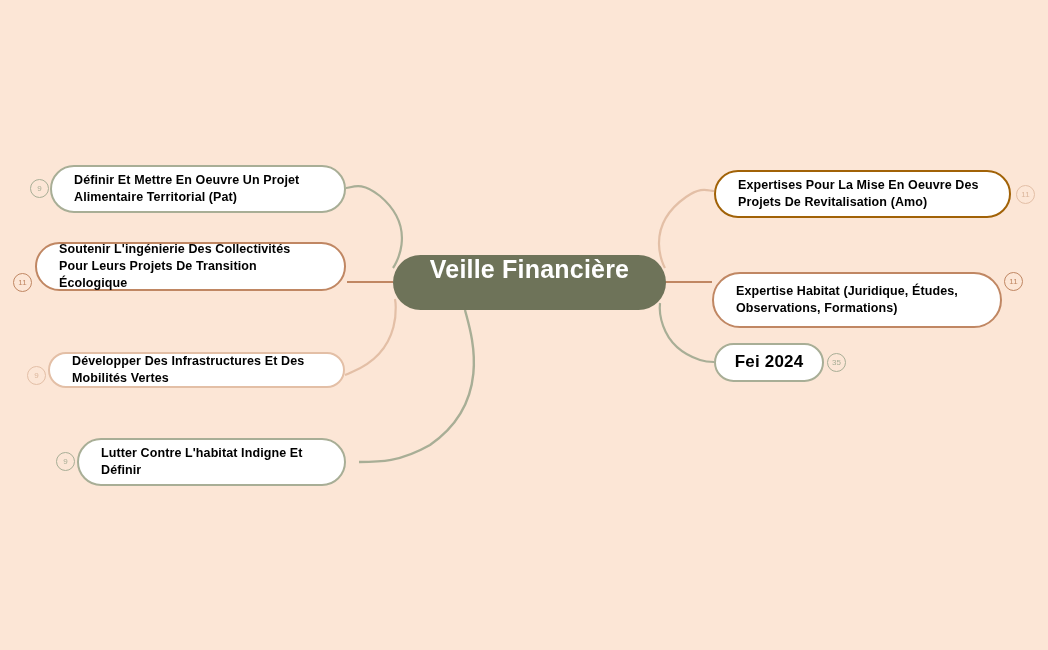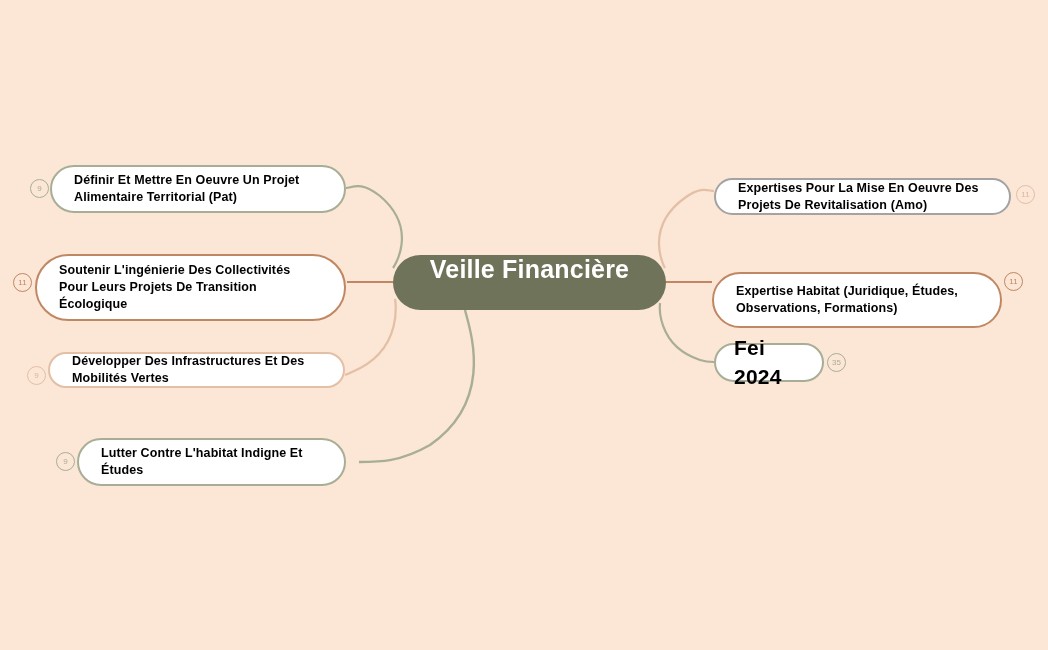--- a/index.html
+++ b/index.html
@@ -71,21 +71,21 @@
     justify-content: center;
     background: transparent;
     z-index: 7;
   }
   .badge-text {
     font-size: 8px;
     font-weight: normal;
     line-height: 1;
   }
   .big-label .node-label {
-    font-size: 21px;
+    font-size: 17px;
     letter-spacing: 0.2px;
   }
 </style>
 </head>
 <body>
 
 <div id="canvas">
 
   <svg id="edges" viewBox="0 0 1048 650" xmlns="http://www.w3.org/2000/svg">
 
@@ -103,42 +103,42 @@
     <span class="center-label">Veille Financière</span>
   </div>
 
   <div class="node" style="left:50px; top:165px; width:296px; height:48px; border:2px solid #A8AE96;">
     <span class="node-label">Définir Et Mettre En Oeuvre Un Projet Alimentaire Territorial (Pat)</span>
   </div>
   <div class="badge" style="left:30px; top:179px; border:1.4px solid #A8AE96;">
     <span class="badge-text" style="color:#A8AE96;">9</span>
   </div>
 
-  <div class="node" style="left:35px; top:254px; width:311px; height:67px; border:2.2px solid #C08763;">
+  <div class="node" style="left:35px; top:242px; width:311px; height:49px; border:2.2px solid #C08763;">
     <span class="node-label">Soutenir L'ingénierie Des Collectivités Pour Leurs Projets De Transition Écologique</span>
   </div>
   <div class="badge" style="left:13px; top:273px; border:1.4px solid #C08763;">
     <span class="badge-text" style="color:#C08763;">11</span>
   </div>
 
   <div class="node" style="left:48px; top:352px; width:297px; height:36px; border:2px solid #E3BFA6;">
     <span class="node-label">Développer Des Infrastructures Et Des Mobilités Vertes</span>
   </div>
   <div class="badge" style="left:27px; top:366px; border:1.4px solid #E3BFA6;">
     <span class="badge-text" style="color:#DCB79C;">9</span>
   </div>
 
   <div class="node" style="left:77px; top:438px; width:269px; height:48px; border:2px solid #A8AE96;">
-    <span class="node-label">Lutter Contre L'habitat Indigne Et Études</span>
+    <span class="node-label">Lutter Contre L'habitat Indigne Et Définir</span>
   </div>
   <div class="badge" style="left:56px; top:452px; border:1.4px solid #A8AE96;">
     <span class="badge-text" style="color:#A8AE96;">9</span>
   </div>
 
-  <div class="node" style="left:714px; top:178px; width:297px; height:37px; border:2px solid #a3a3a3;">
+  <div class="node" style="left:714px; top:170px; width:297px; height:48px; border:2px solid #a16207;">
     <span class="node-label">Expertises Pour La Mise En Oeuvre Des Projets De Revitalisation (Amo)</span>
   </div>
   <div class="badge" style="left:1016px; top:185px; border:1.4px solid #E3BFA6;">
     <span class="badge-text" style="color:#DCB79C;">11</span>
   </div>
 
   <div class="node" style="left:712px; top:272px; width:290px; height:56px; border:2.2px solid #C08763;">
     <span class="node-label">Expertise Habitat (Juridique, Études, Observations, Formations)</span>
   </div>
   <div class="badge" style="left:1004px; top:272px; border:1.4px solid #C08763;">

